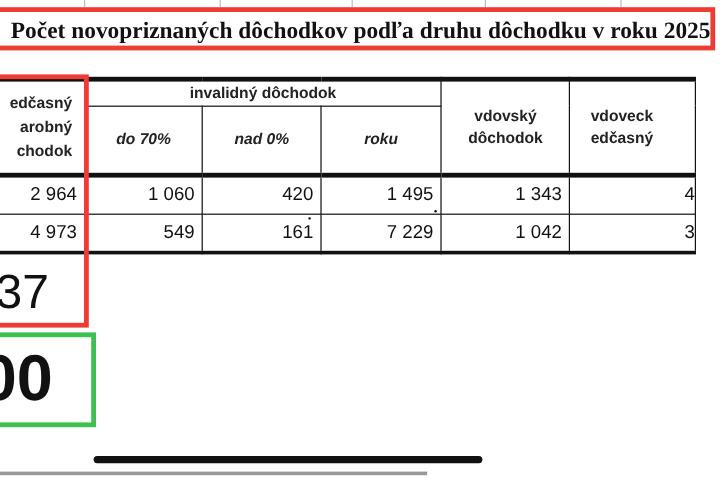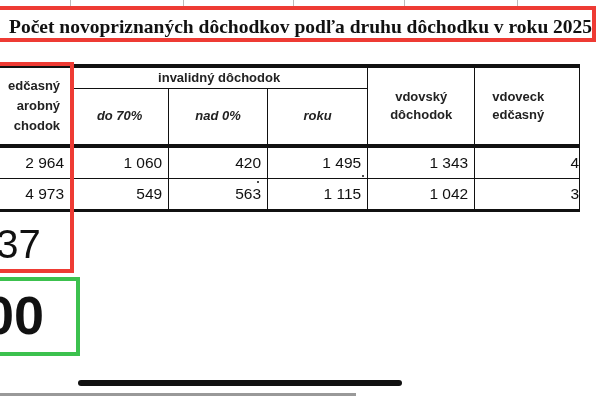--- a/index.html
+++ b/index.html
@@ -75,22 +75,22 @@
     <td class="num">2 964</td>
     <td class="num">1 060</td>
     <td class="num">420</td>
     <td class="num">1 495</td>
     <td class="num">1 343</td>
     <td class="num" style="padding-right:0">4</td>
   </tr>
   <tr>
     <td class="num">4 973</td>
     <td class="num">549</td>
-    <td class="num">563</td>
-    <td class="num">1 115</td>
+    <td class="num">161</td>
+    <td class="num">7 229</td>
     <td class="num">1 042</td>
     <td class="num" style="padding-right:0">3</td>
   </tr>
 </tbody>
   </table>
 
 <div class="dot" style="left:257px;top:181px"></div>
 <div class="dot" style="left:362px;top:175px"></div>
 
 <div class="red-box"></div>

